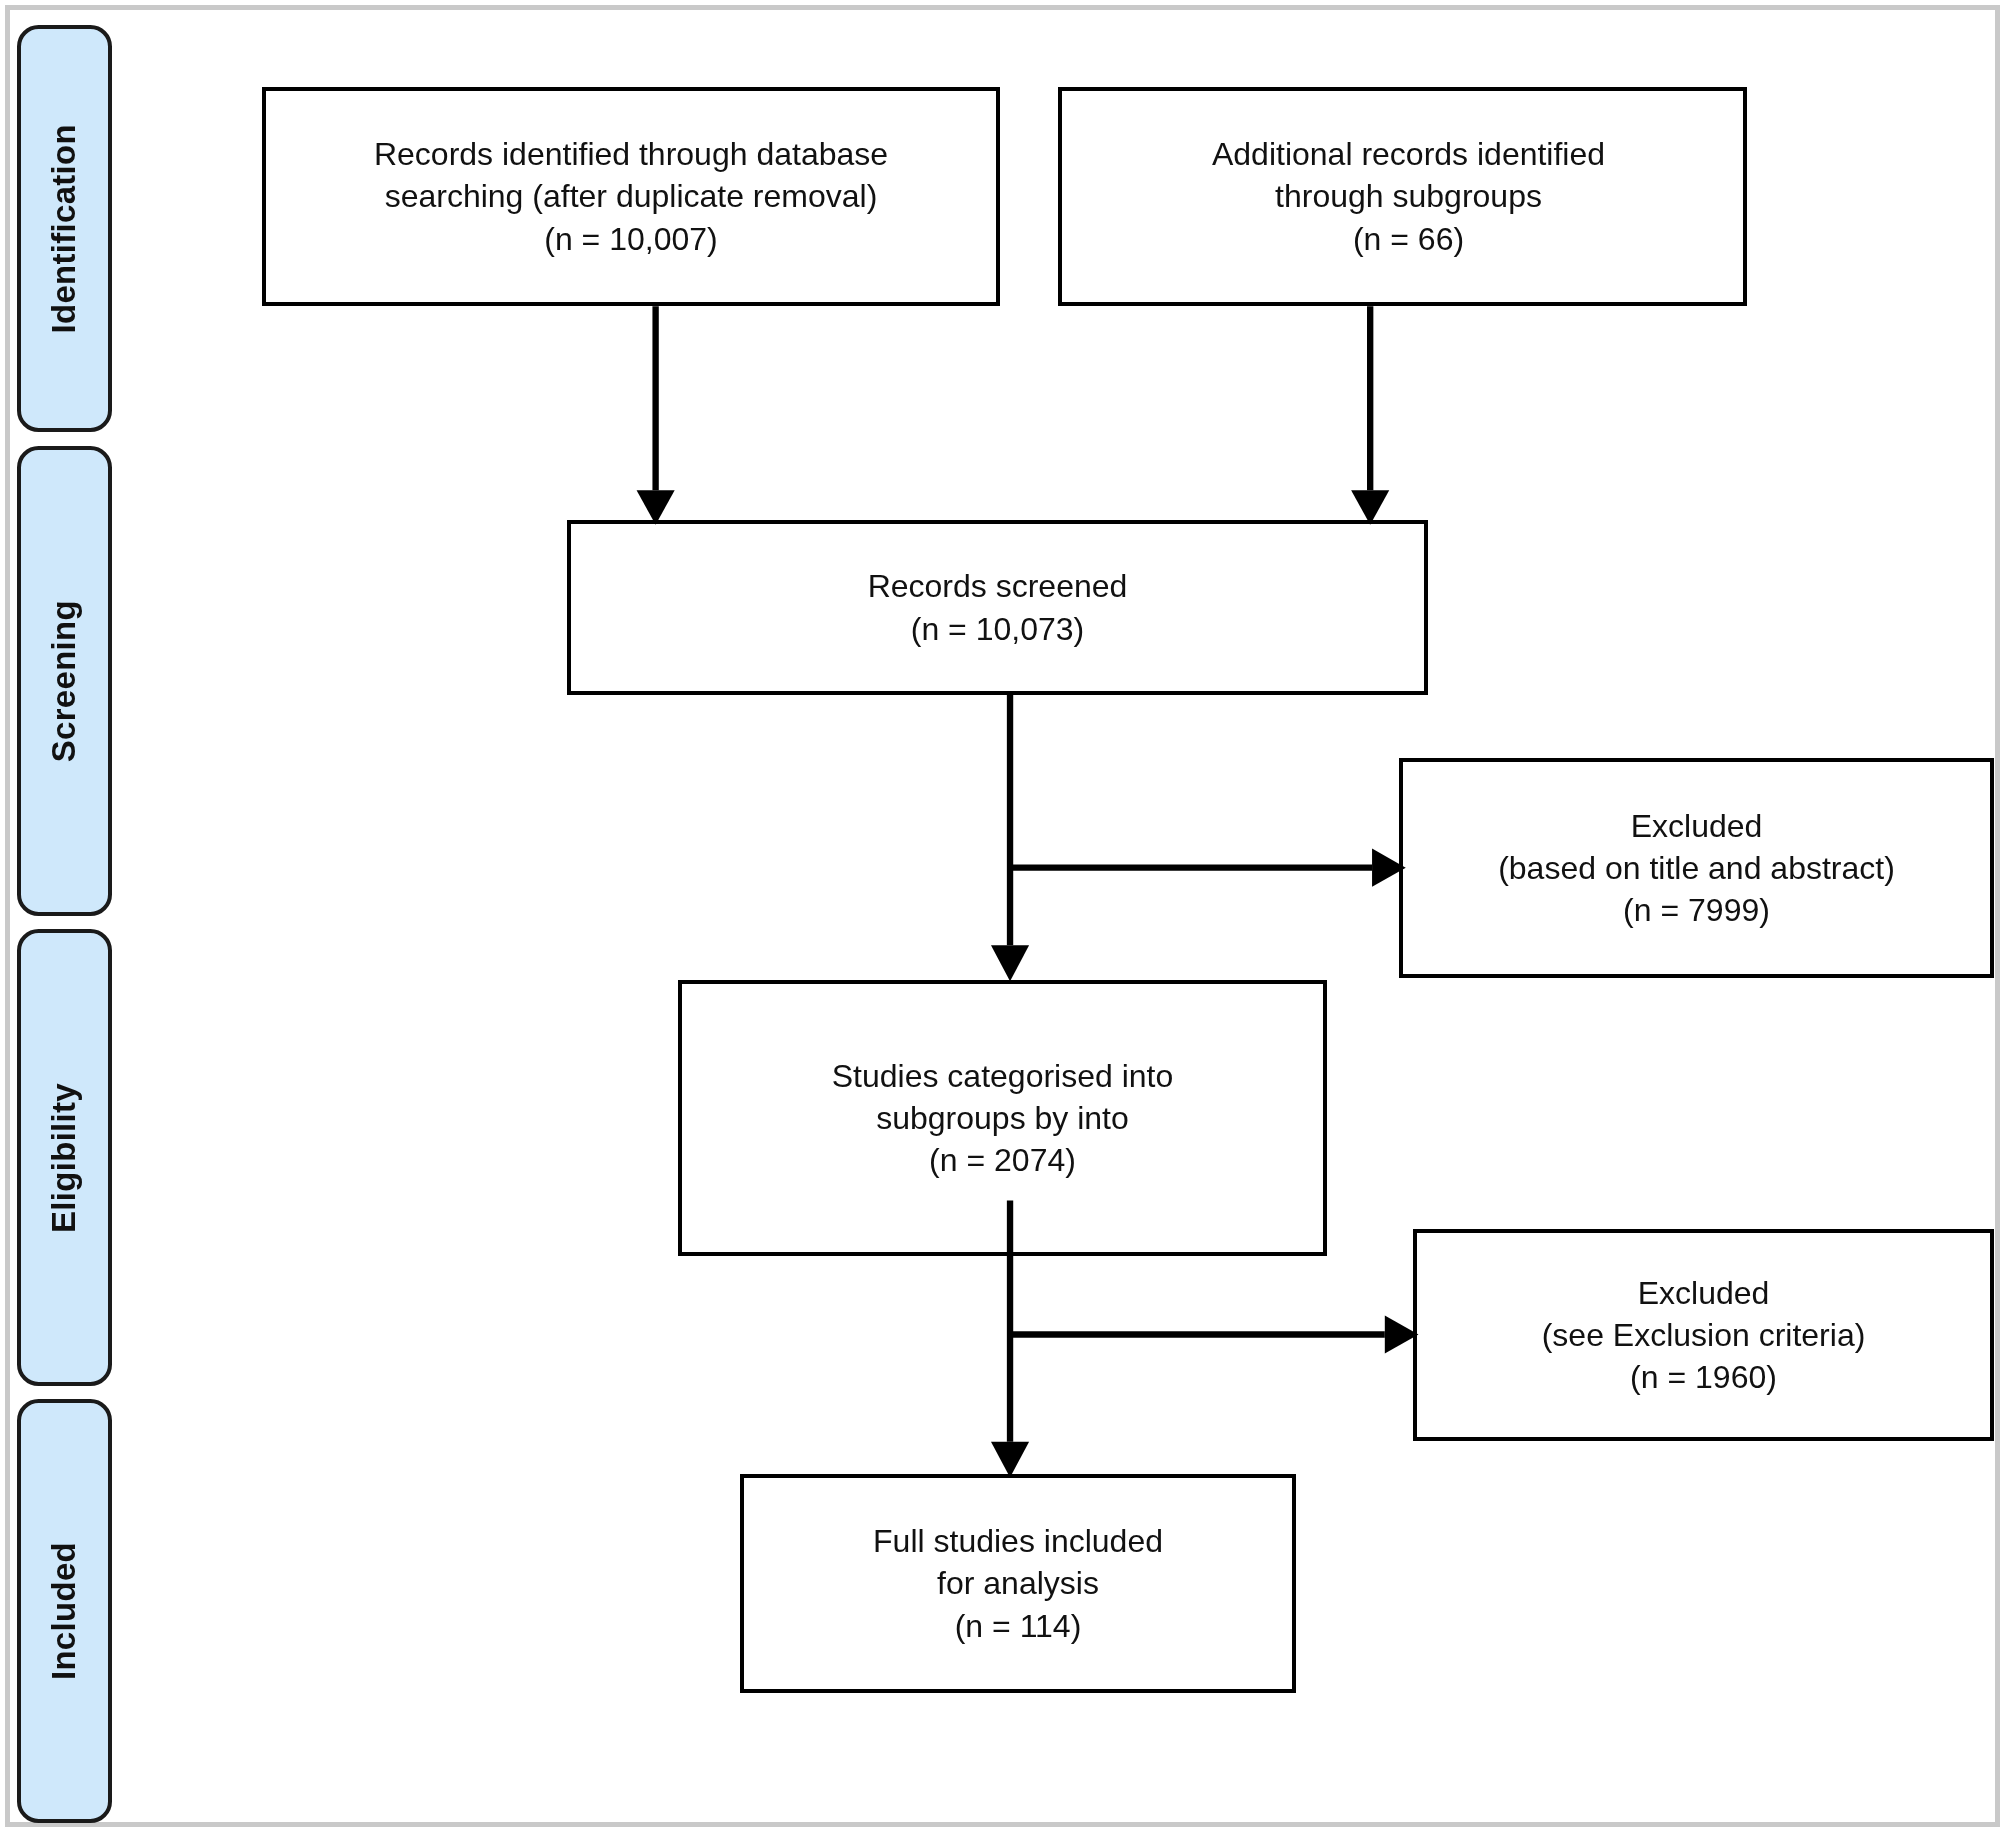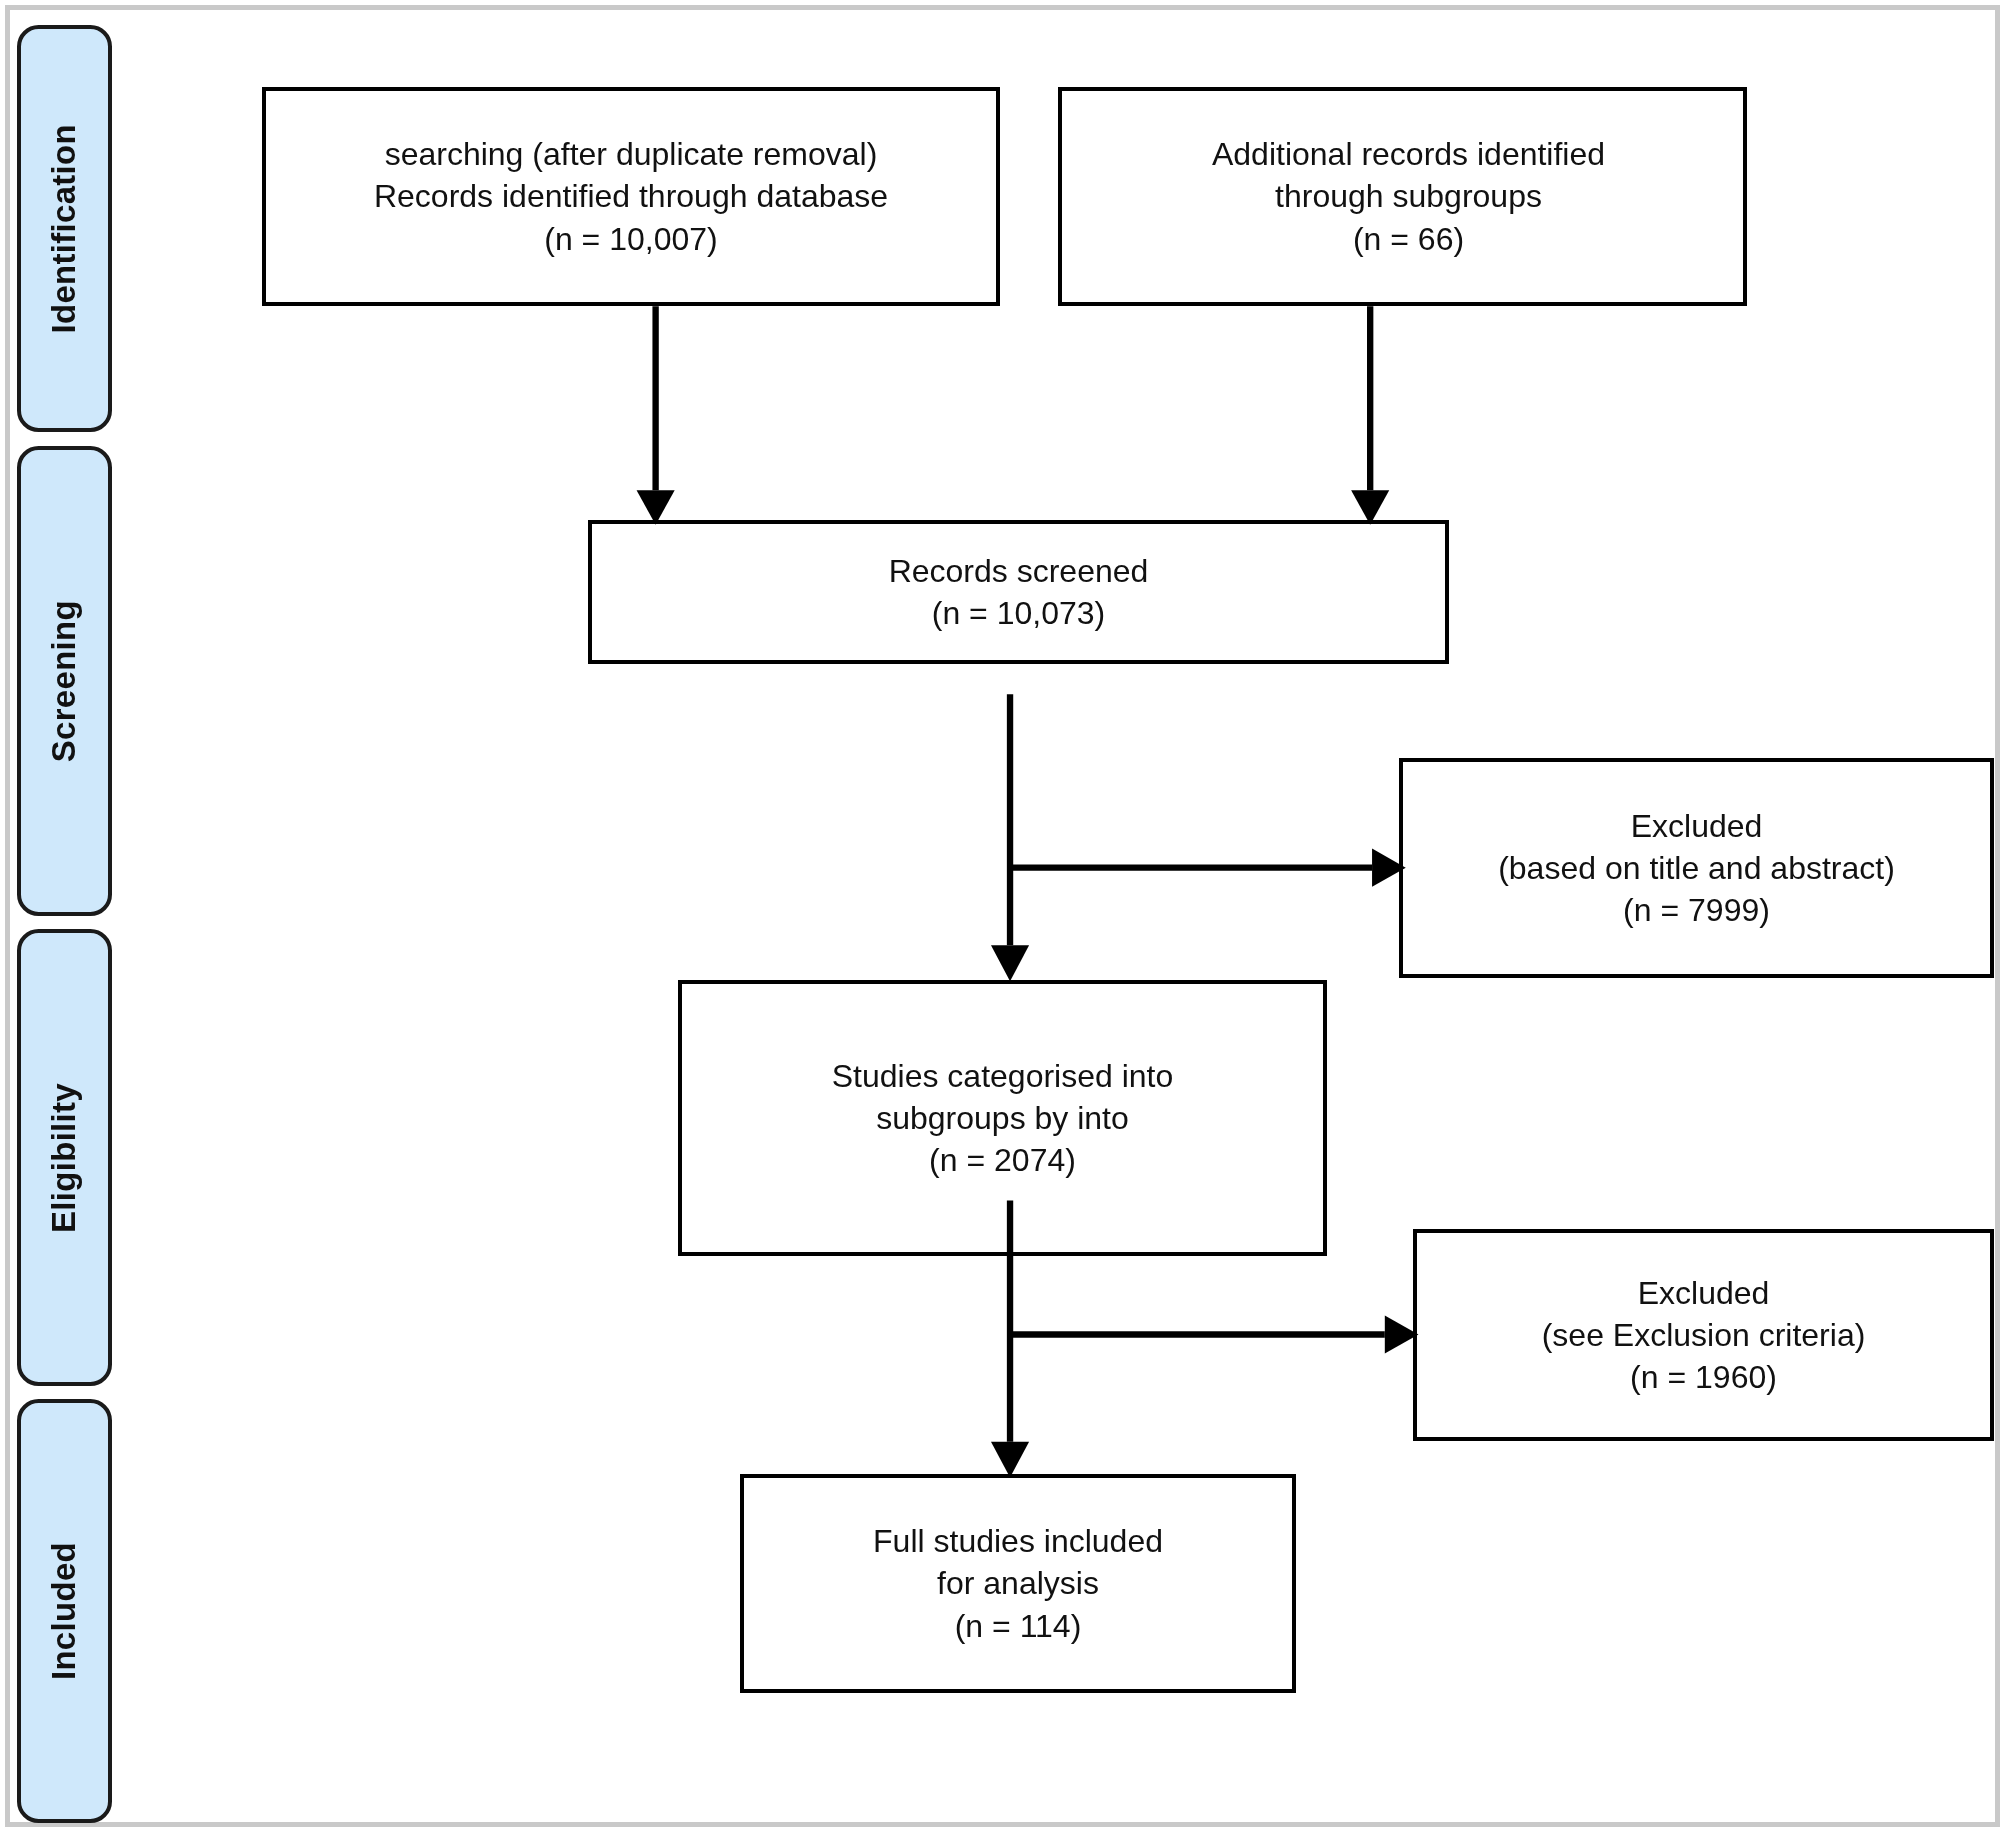--- a/index.html
+++ b/index.html
@@ -98,35 +98,35 @@
   <div class="stage-pill" style="left:16.5px; top:929px; width:95px; height:457px;">
     <span class="stage-pill-label">Eligibility</span>
   </div>
 
   <div class="stage-pill" style="left:16.5px; top:1399px; width:95px; height:424px;">
     <span class="stage-pill-label">Included</span>
   </div>
 
   <div class="flow-box" style="left:262px; top:87px; width:738px; height:219px;">
     <div class="flow-box-text">
+      <span class="ln">Records identified through database</span>
       <span class="ln">searching (after duplicate removal)</span>
-      <span class="ln">Records identified through database</span>
       <span class="ln">(n = 10,007)</span>
     </div>
   </div>
 
   <div class="flow-box" style="left:1058px; top:87px; width:689px; height:219px;padding-left:12px;">
     <div class="flow-box-text">
       <span class="ln">Additional records identified</span>
       <span class="ln">through subgroups</span>
       <span class="ln">(n = 66)</span>
     </div>
   </div>
 
-  <div class="flow-box" style="left:588px; top:520px; width:861px; height:144px;">
+  <div class="flow-box" style="left:567px; top:520px; width:861px; height:175px;">
     <div class="flow-box-text">
       <span class="ln">Records screened</span>
       <span class="ln">(n = 10,073)</span>
     </div>
   </div>
 
   <div class="flow-box" style="left:1399px; top:758px; width:595px; height:220px;">
     <div class="flow-box-text">
       <span class="ln">Excluded</span>
       <span class="ln">(based on title and abstract)</span>

